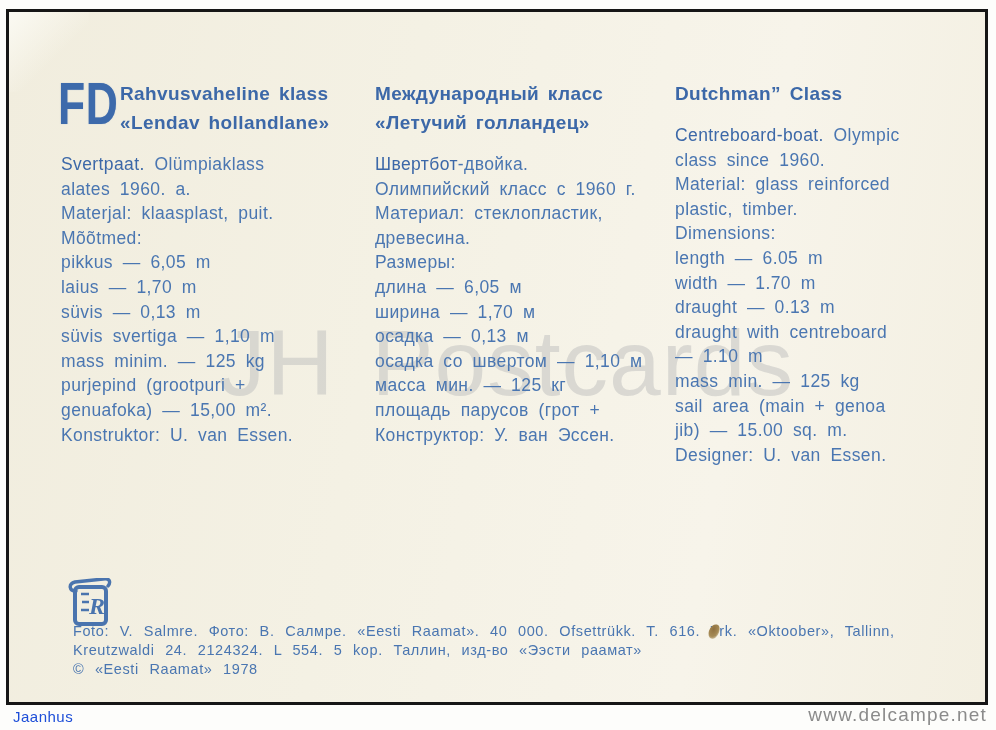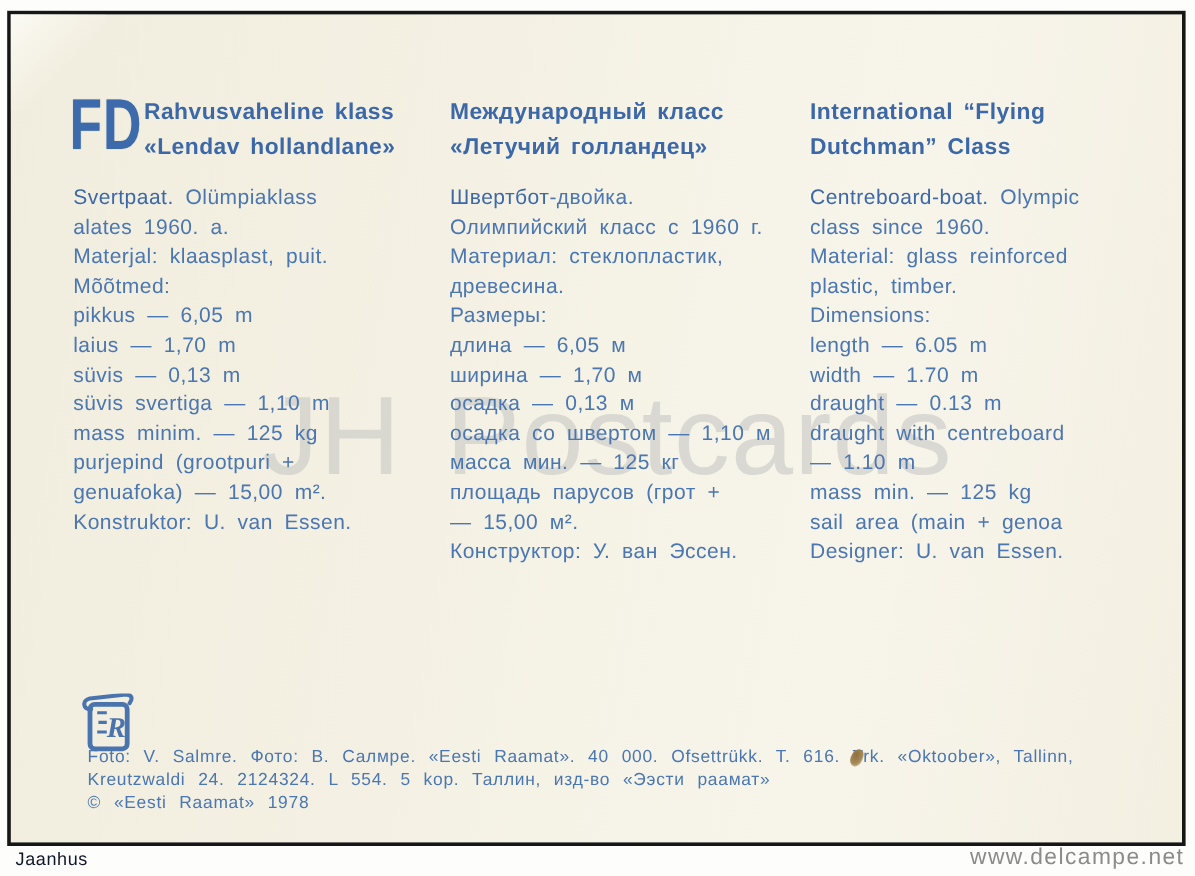--- a/index.html
+++ b/index.html
@@ -18,21 +18,21 @@
     content:''; position:absolute; left:0; top:0; width:80px; height:80px;
     background:linear-gradient(135deg,#fbfaf3 0%,rgba(251,250,243,0) 58%);
   }
 
   
   .wm-center {
     position:absolute; left:210px; top:298px; z-index:1;
     font-size:93px; letter-spacing:1px; word-spacing:10px;
     color:#c9c9c6; opacity:.62; white-space:nowrap;
   }
-  .wm-seller  { position:absolute; left:13px;  top:708px; font-size:15px; color:#0f172a; letter-spacing:.5px; }
+  .wm-seller  { position:absolute; left:13px;  top:708px; font-size:15px; color:#1d4ed8; letter-spacing:.5px; }
   .wm-site    { position:absolute; right:9px;  top:704px; font-size:19px; color:#8b8b8b; letter-spacing:1.2px;text-align:center; }
 
   
   .fd-mark {
     position:absolute; left:49px; top:62px; z-index:2;
     font-size:60px; font-weight:800; line-height:1; color:#3d6aab;
     letter-spacing:1px; transform:scaleX(.74); transform-origin:left top;
     text-shadow:0 0 1px rgba(61,106,171,.5);
   }
 
@@ -108,43 +108,42 @@
           <div class="line"><span>Олимпийский класс с 1960 г.</span></div>
           <div class="line"><span class="u">Материал:</span><span> стеклопластик,</span></div>
           <div class="line"><span>древесина.</span></div>
           <div class="line"><span class="u">Размеры:</span></div>
           <div class="line"><span>длина — 6,05 м</span></div>
           <div class="line"><span>ширина — 1,70 м</span></div>
           <div class="line"><span>осадка — 0,13 м</span></div>
           <div class="line"><span>осадка со швертом — 1,10 м</span></div>
           <div class="line"><span>масса мин. — 125 кг</span></div>
           <div class="line"><span>площадь парусов (грот +</span></div>
-          <div class="line"><span>— 15,00 м².</span></div>
           <div class="line"><span class="u">Конструктор:</span><span> У. ван Эссен.</span></div>
         </div>
     </div>
 
     <div class="col col-en">
       <div class="col-header">
-          <div>International “Flying</div>
           <div>Dutchman” Class</div>
         </div>
       <div class="col-body">
           <div class="line"><span class="b">Centreboard-boat.</span><span> Olympic</span></div>
           <div class="line"><span>class since 1960.</span></div>
           <div class="line"><span class="u">Material:</span><span> glass reinforced</span></div>
           <div class="line"><span>plastic, timber.</span></div>
           <div class="line"><span class="u">Dimensions:</span></div>
           <div class="line"><span>length — 6.05 m</span></div>
           <div class="line"><span>width — 1.70 m</span></div>
           <div class="line"><span>draught — 0.13 m</span></div>
           <div class="line"><span>draught with centreboard</span></div>
           <div class="line"><span>— 1.10 m</span></div>
           <div class="line"><span>mass min. — 125 kg</span></div>
           <div class="line"><span>sail area (main + genoa</span></div>
+          <div class="line"><span>jib) — 15.00 sq. m.</span></div>
           <div class="line"><span class="u">Designer:</span><span> U. van Essen.</span></div>
         </div>
     </div>
 
     <div class="pub-logo">
       <svg width="54" height="50" viewBox="0 0 54 50" aria-hidden="true">
         <path d="M11 13 C4 13 3 6 10 4 L38 1 C45 0 46 4 43 8" fill="none" stroke="#4a74ae" stroke-width="3.4" stroke-linecap="round"></path>
         <rect x="10" y="9" width="31" height="37" rx="4" fill="none" stroke="#4a74ae" stroke-width="4"></rect>
         <path d="M24 16 h-8 M24 24 h-7 M24 32 h-8" stroke="#4a74ae" stroke-width="2.6"></path>
         <text x="32" y="36" font-size="24" font-family="Liberation Serif, serif" font-style="italic" font-weight="bold" fill="#4a74ae" text-anchor="middle">R</text>

